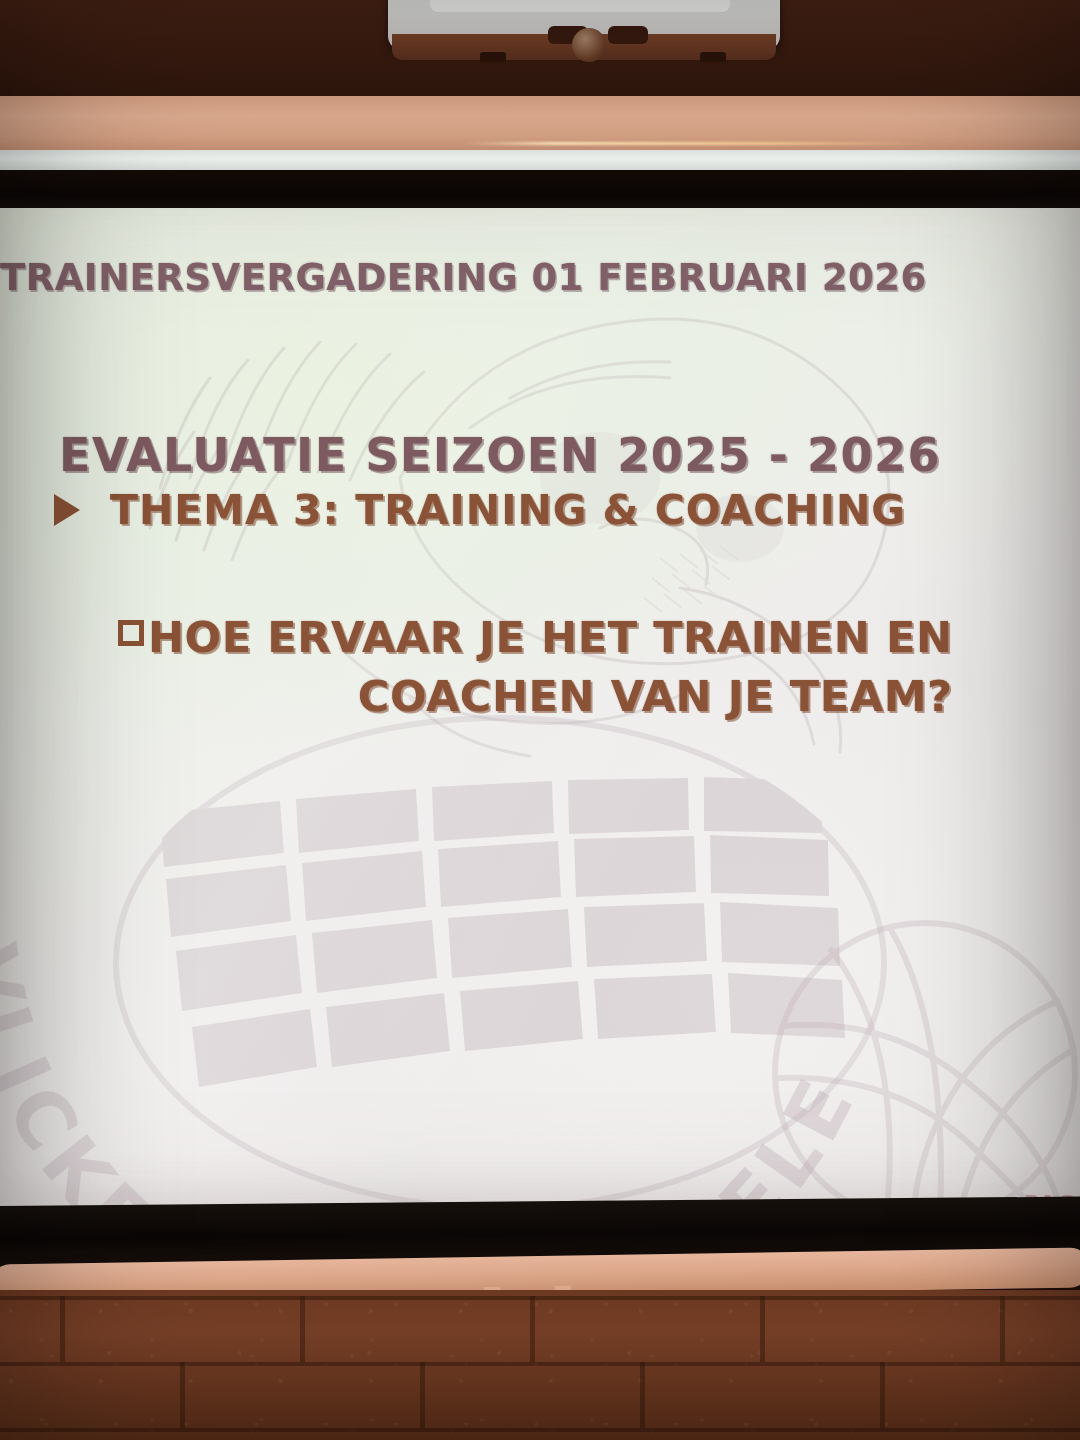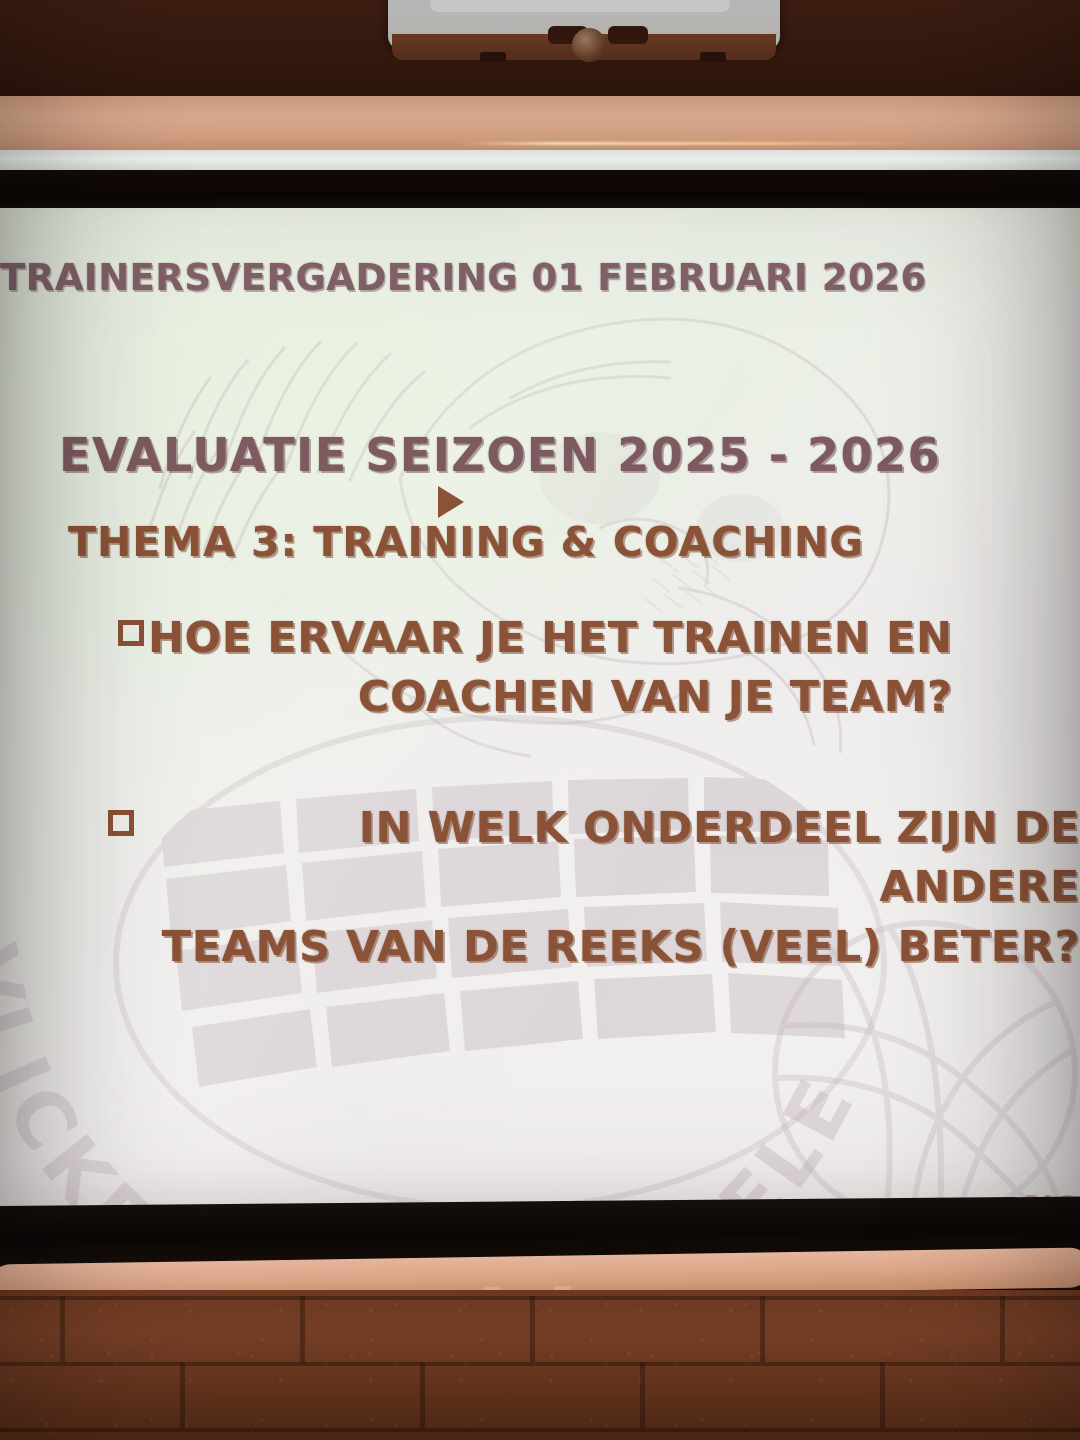--- a/index.html
+++ b/index.html
@@ -181,21 +181,21 @@
   .tri {
     width: 0; height: 0;
     border-top: 16px solid transparent;
     border-bottom: 16px solid transparent;
     border-left: 26px solid #8a5236;
     margin-right: 30px;
     filter: blur(0.4px);
   }
 
   .lvl1 {
-    left: 68px; top: 278px; flex-direction: column;
+    left: 54px; top: 278px;
   }
   .lvl1 .txt {
     font-family: "DejaVu Sans", sans-serif;
     font-weight: 700;
     font-size: 41px;
     letter-spacing: 1px;
     color: #8a5236;
     text-shadow: 2px 2px 0 rgba(124,72,48,0.5), 0 0 2px rgba(140,84,56,0.4);
     filter: blur(0.3px);
     white-space: nowrap;
@@ -426,27 +426,20 @@
       </div>
 
       <div class="qblock q1">
         <span class="sq"></span>
         <span class="qtext">
           <span>HOE ERVAAR JE HET TRAINEN EN</span><br>
           <span>COACHEN VAN JE TEAM?</span>
         </span>
       </div>
 
-      <div class="qblock q2">
-        <span class="sq"></span>
-        <span class="qtext">
-          <span>IN WELK ONDERDEEL ZIJN DE ANDERE</span><br>
-          <span>TEAMS VAN DE REEKS (VEEL) BETER?</span>
-        </span>
-      </div>
 
       <div class="corner-mark">PAG</div>
     </div>
 
     <div class="screen-vig"></div>
   </div>
 
   <div class="scr-black-bottom"></div>
   <div class="bar-salmon"></div>
   <div class="bar-handle"></div>

